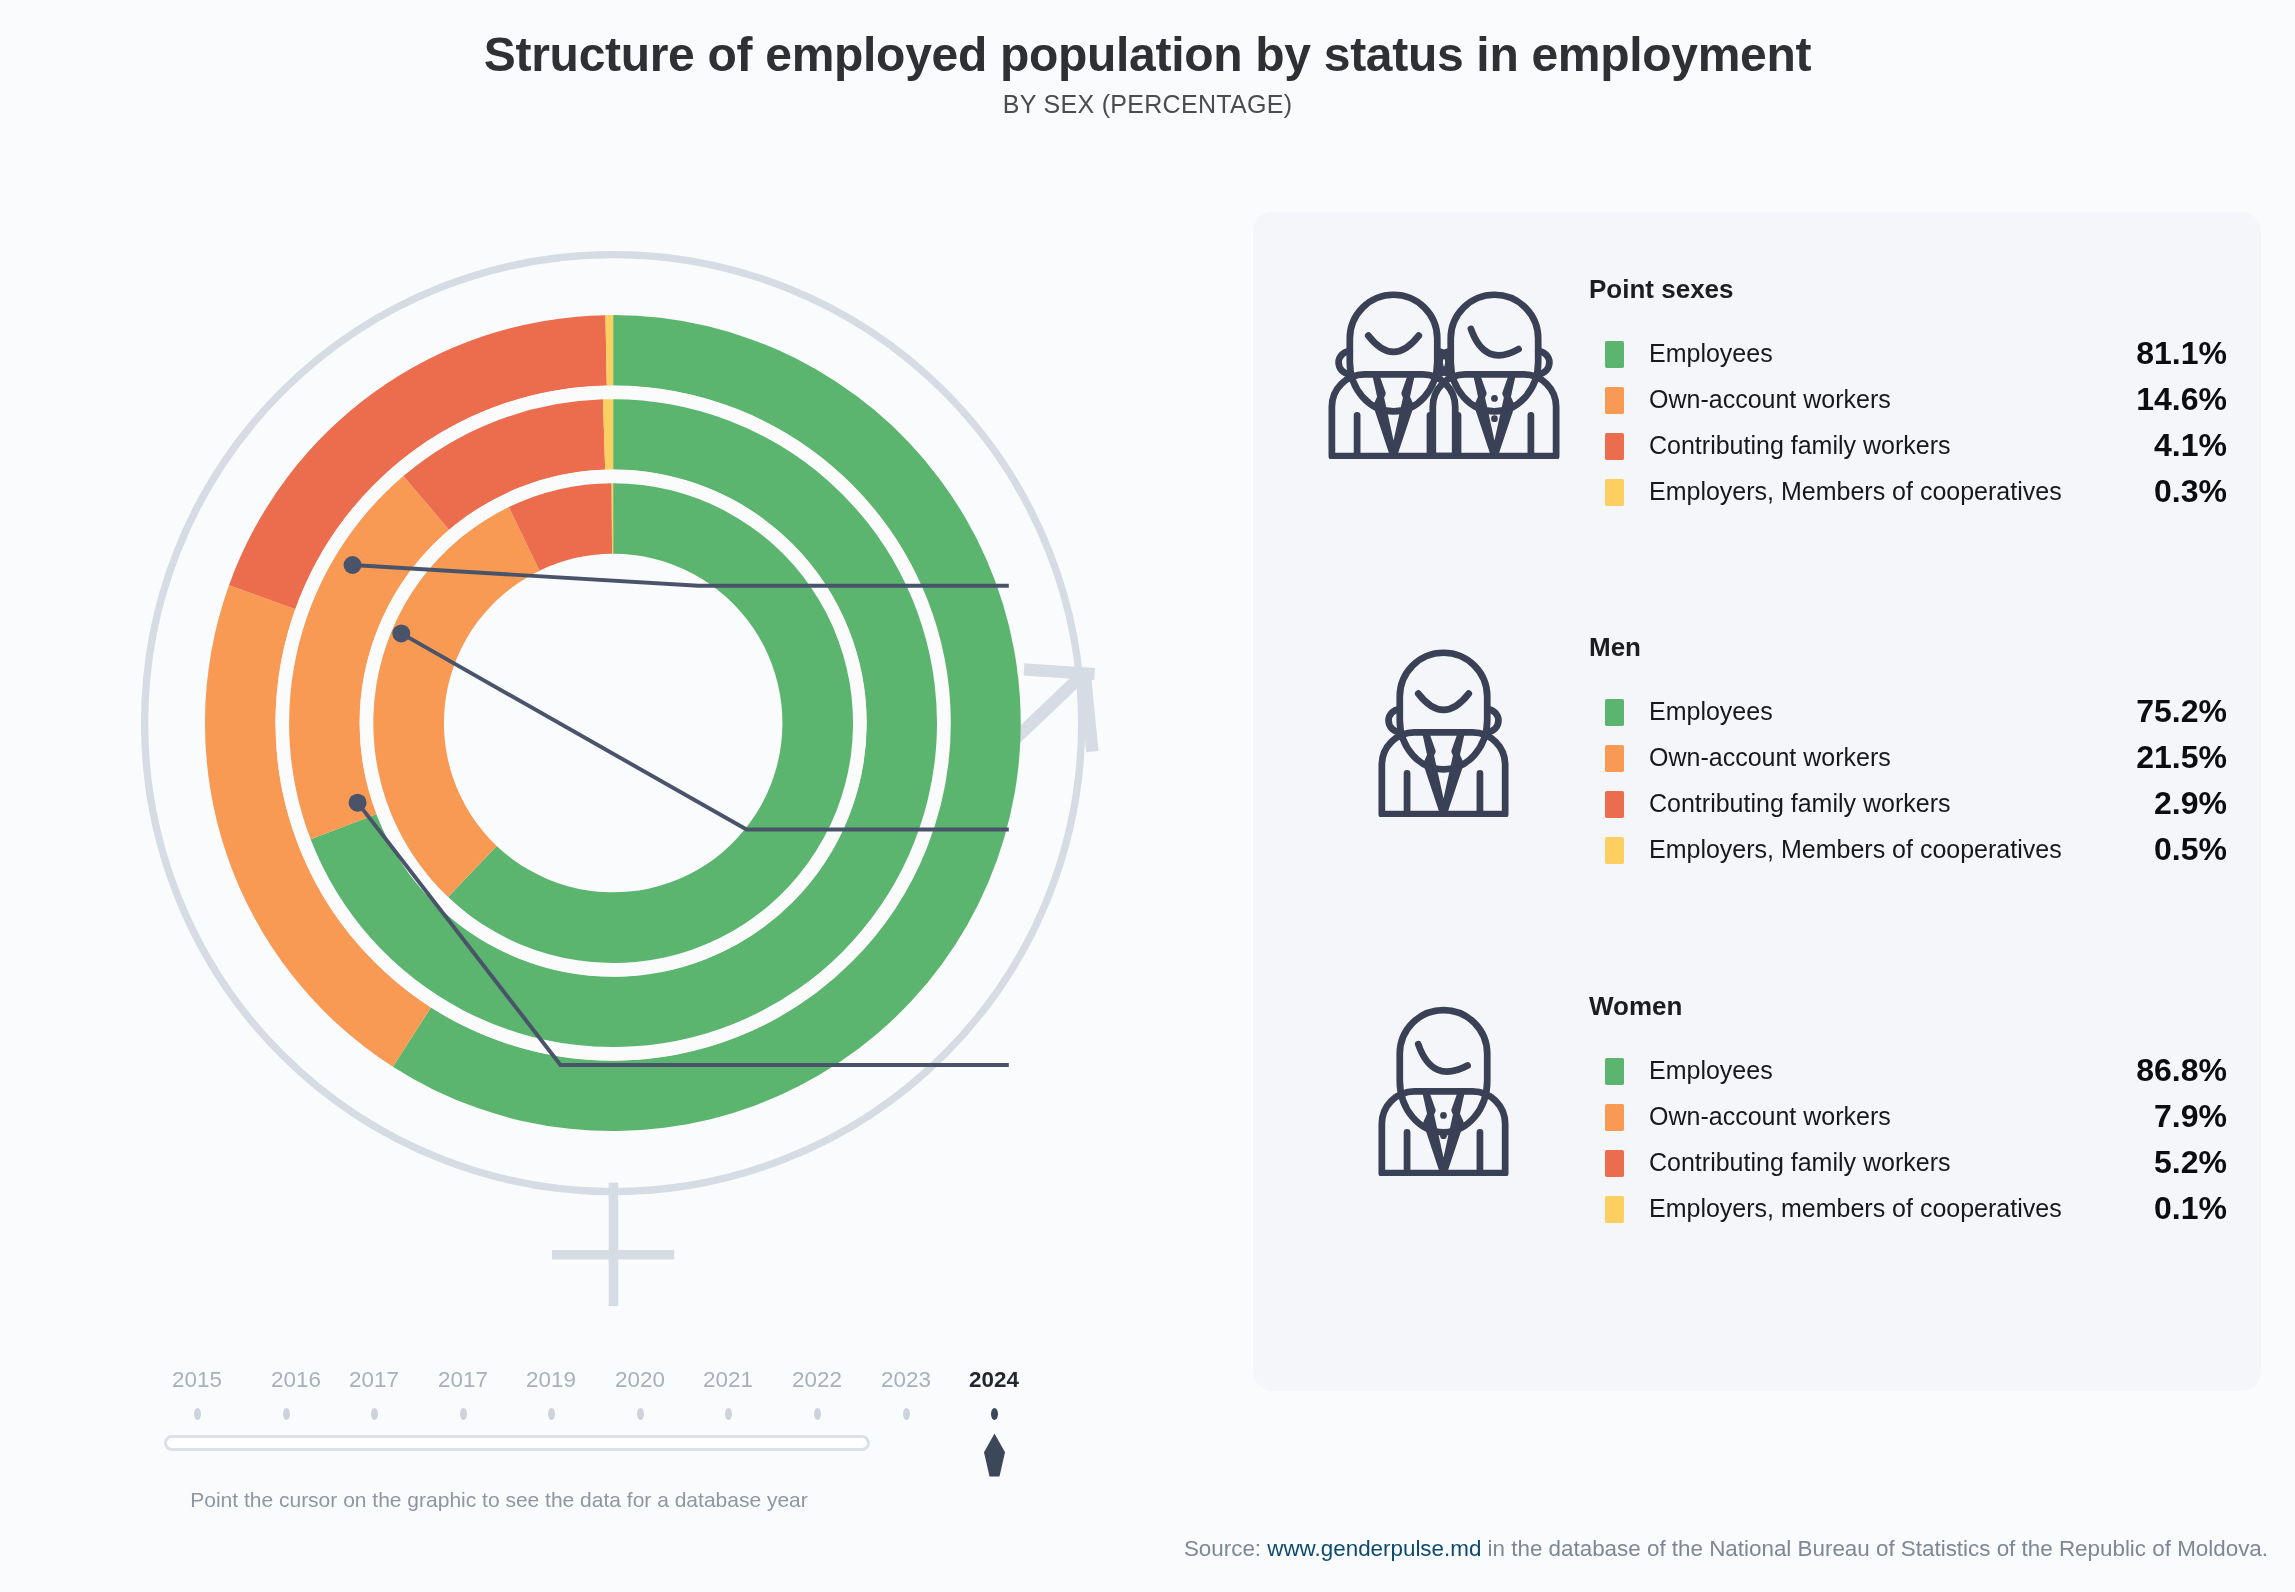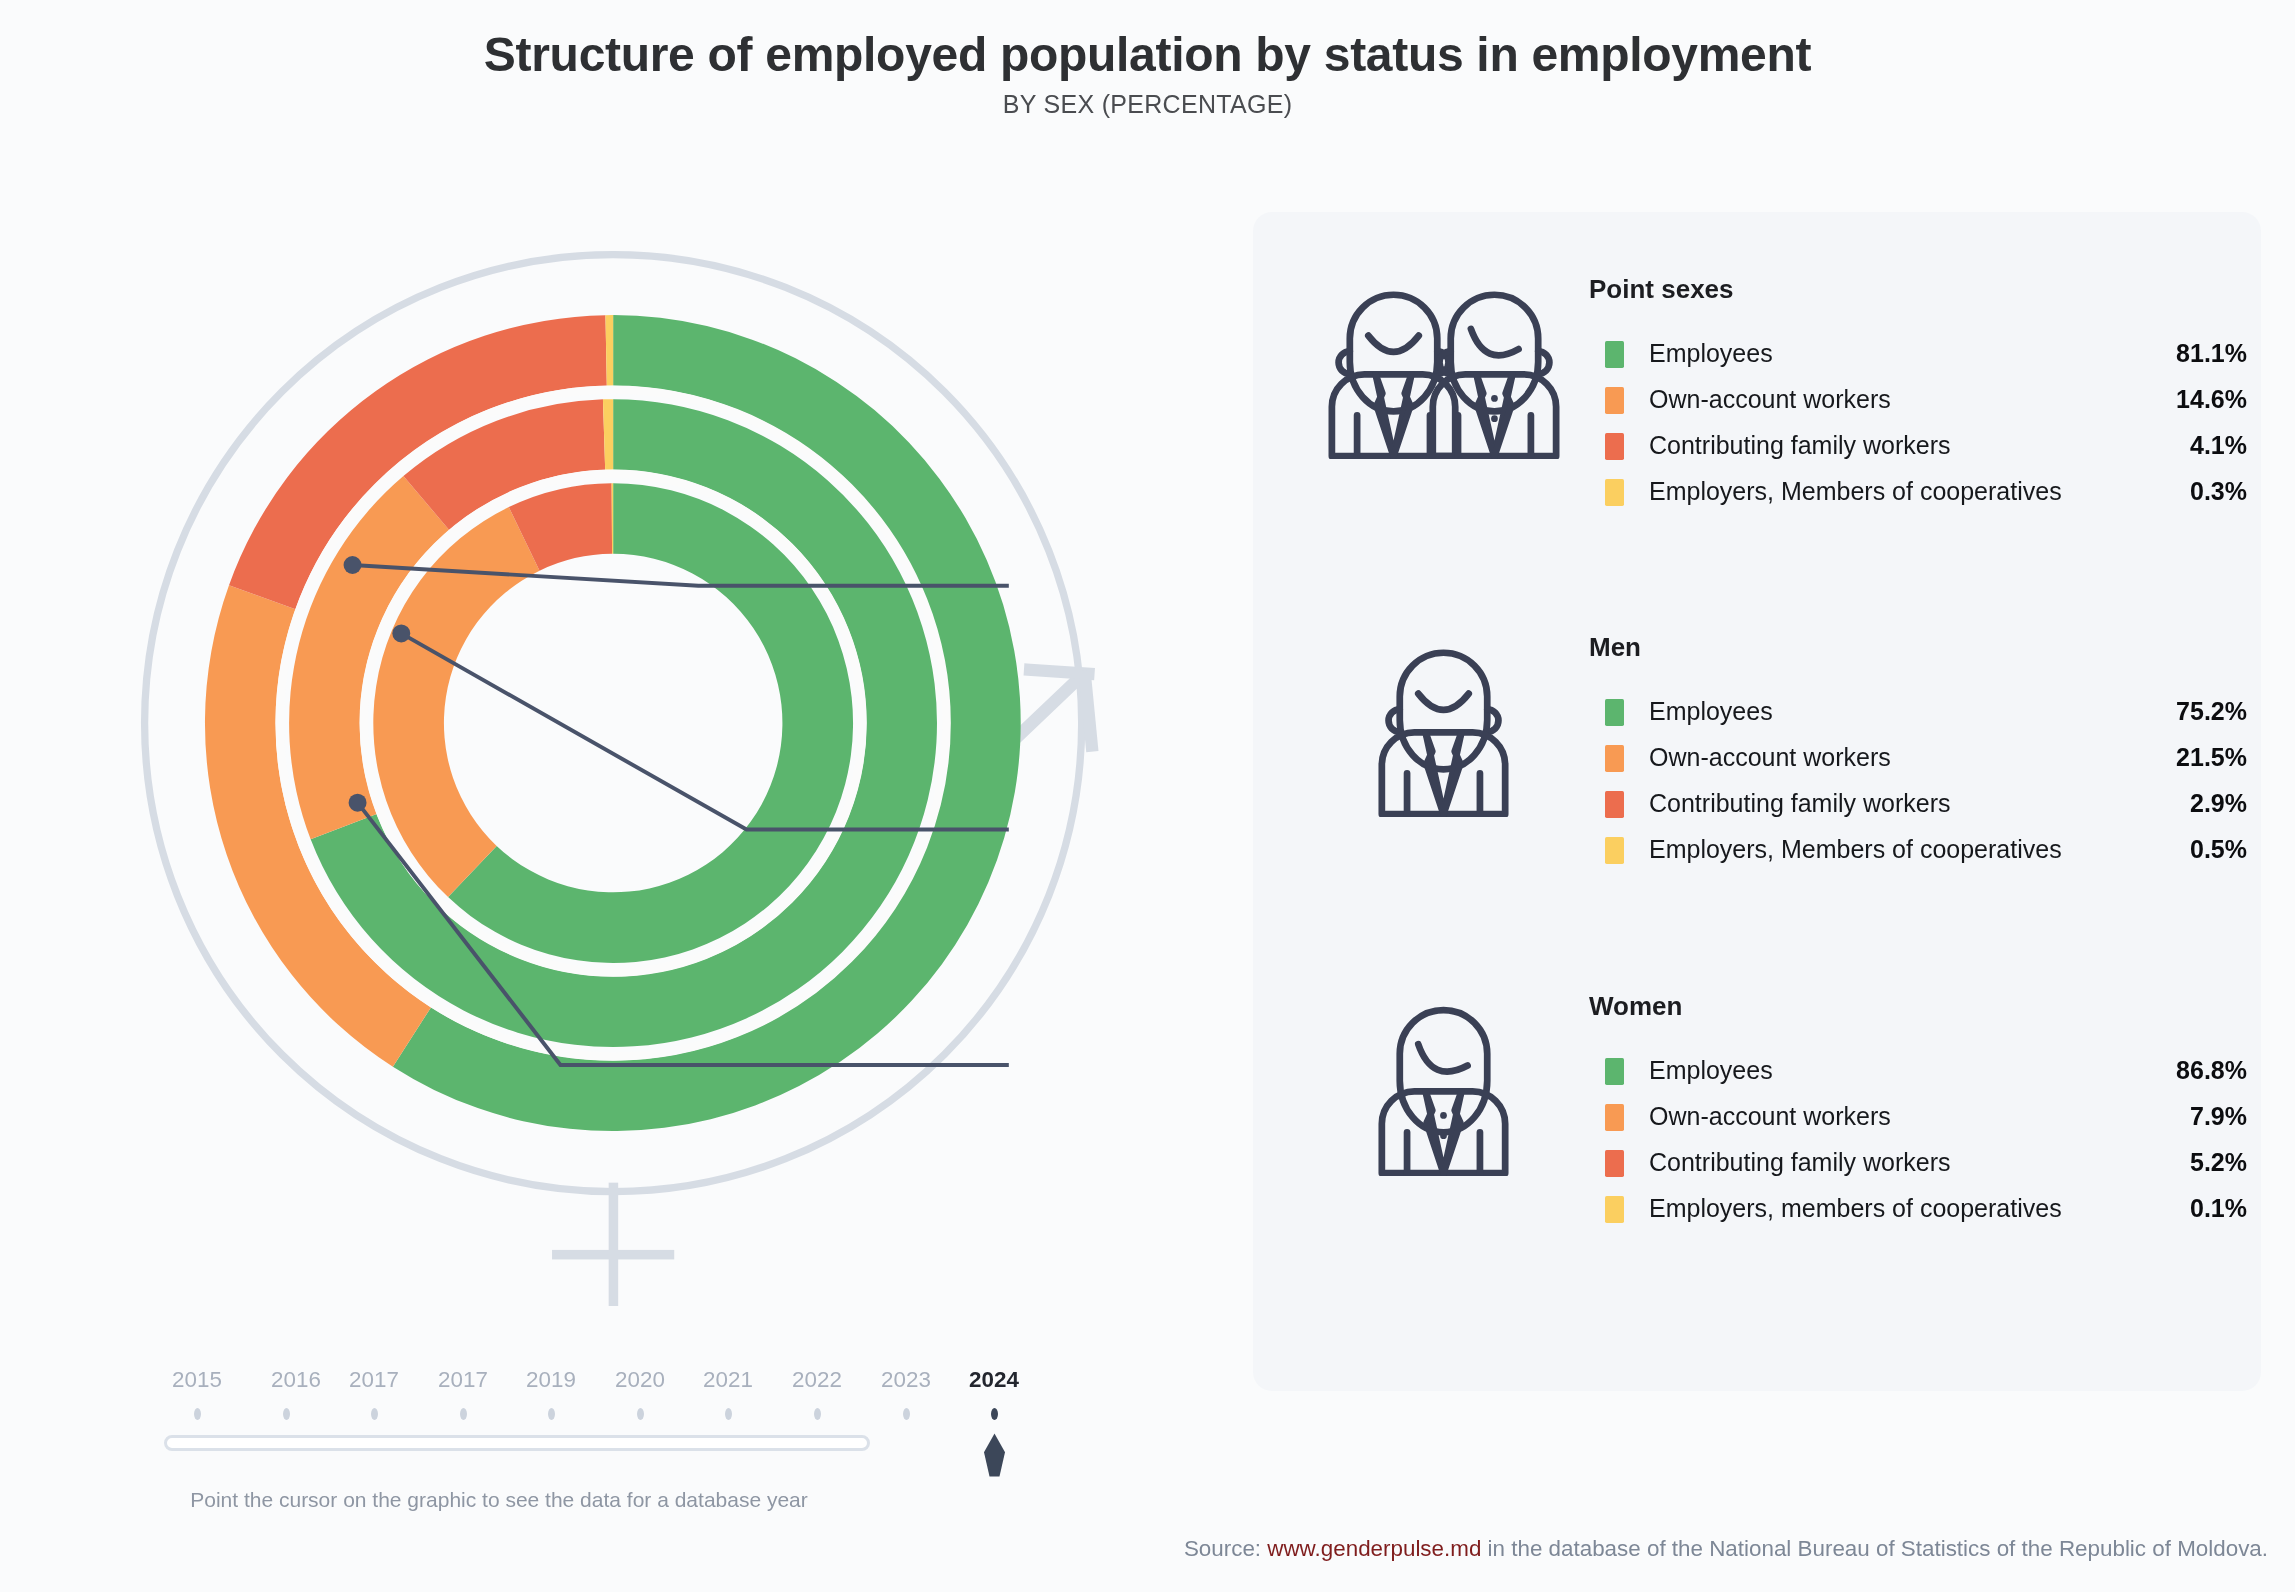--- a/index.html
+++ b/index.html
@@ -50,21 +50,21 @@
     position:absolute;left:0;top:4.5px;
     width:18.5px;height:27px;border-radius:1.7px;
   }
   .lbl{
     position:absolute;left:44px;top:0;
     font-size:25px;color:#16181c;line-height:35px;white-space:nowrap;
   }
   .val{
     position:absolute;left:0;top:0;width:622px;
     text-align:right;
-    font-size:25px;font-weight:bold;color:#0c0d10;line-height:35px;padding-left:20px;
+    font-size:32px;font-weight:bold;color:#0c0d10;line-height:35px;
   }
 
   
   #timeline{position:absolute;left:168px;top:1367px;width:897px;height:112px;}
   .year-lbl{
     position:absolute;top:0;
     font-size:22.4px;color:#a8b0bd;
     text-align:center;width:90px;margin-left:-45px;
   }
   .year-lbl.active{color:#23262e;font-weight:bold;}
@@ -83,21 +83,21 @@
   #hint{
     position:absolute;left:0px;top:1488px;width:998px;
     text-align:center;font-size:21px;color:#8e96a3;
   }
 
   
   #source{
     position:absolute;right:27px;top:1536px;
     font-size:22.4px;color:#7d8796;white-space:nowrap;
   }
-  #source .link{color:#7f1d1d;}
+  #source .link{color:#0c4a6e;}
 </style>
 </head>
 <body>
 
 <div class="stage">
 
   <div id="title">Structure of employed population by status in employment</div>
   <div id="subtitle">BY SEX (PERCENTAGE)</div>
 
   <div id="chart-area">

